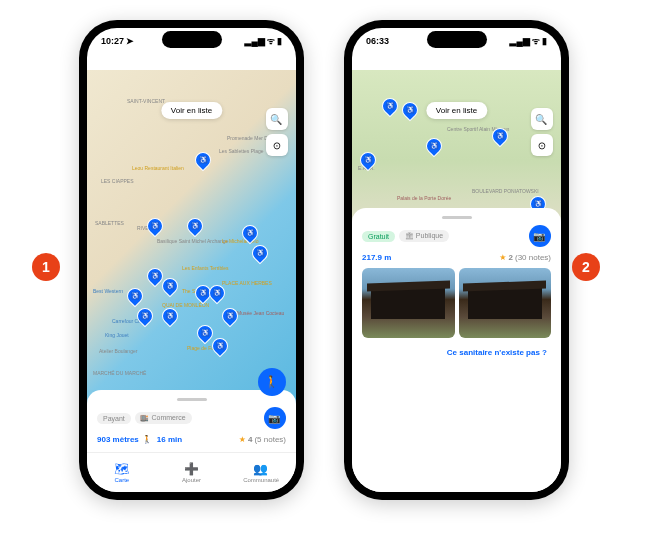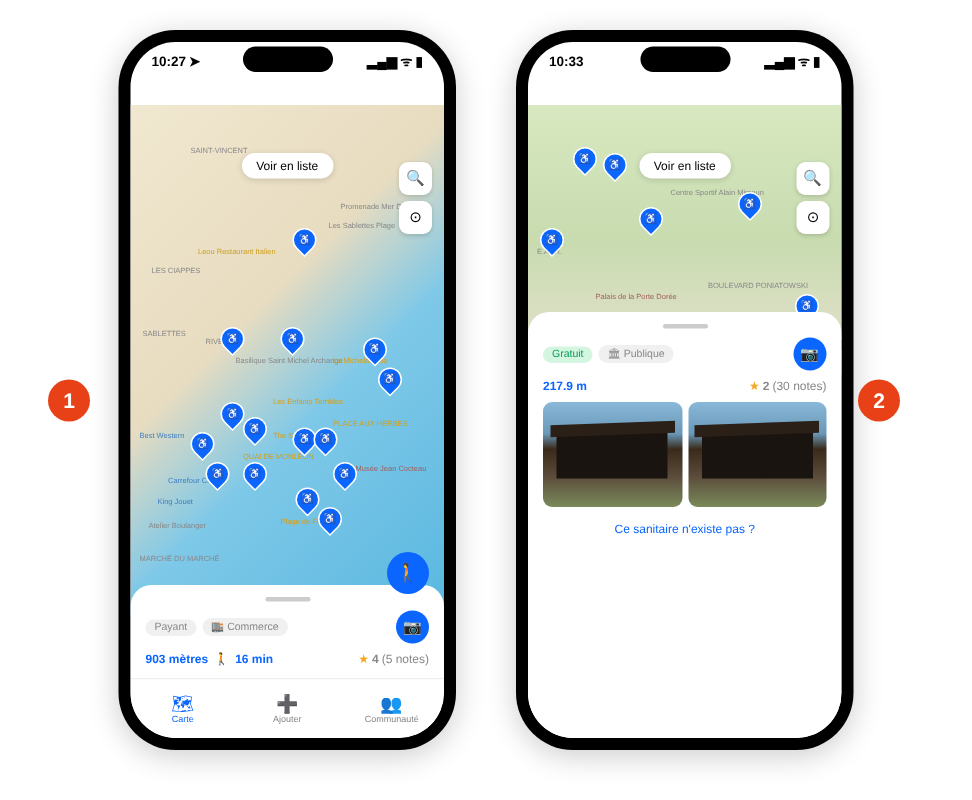--- a/index.html
+++ b/index.html
@@ -32,21 +32,21 @@
   .meta-left { display: flex; align-items: center; gap: 4px; color: #0a66ff; font-weight: 600; }
   .meta-right { display: flex; align-items: center; gap: 2px; color: #888; }
   .star { color: #f5a623; }
   .photos { display: flex; gap: 4px; margin: 6px 0; }
   .photo { flex: 1; height: 70px; border-radius: 6px; background: linear-gradient(180deg, #8ab8d8 0%, #6a98b8 30%, #3a2a1a 45%, #5a4a3a 70%, #7a8a5a 100%); position: relative; overflow: hidden; }
   .photo::before { content:''; position:absolute; top:28%; left:10%; right:10%; height:45%; background:#1a1410; }
   .photo::after { content:''; position:absolute; top:20%; left:5%; right:5%; height:12%; background:#2a2018; transform: skewY(-2deg); }
   .info-row { display: flex; align-items: center; gap: 6px; font-size: 8px; color: #444; padding: 4px 0; }
   .info-dot { width: 10px; height: 10px; background: #0a66ff; border-radius: 50%; display:flex; align-items:center; justify-content:center; color:#fff; font-size:6px; }
   .btn-primary { background: #0a66ff; color: #fff; font-size: 9px; font-weight: 500; padding: 8px; border-radius: 8px; text-align: center; margin: 6px 0; }
-  .btn-link { color: #0a66ff; font-size: 8px; font-weight: 400; text-align: center; padding: 4px; }
+  .btn-link { color: #0a66ff; font-size: 8px; font-weight: 700; text-align: right; padding: 4px; }
   .tabbar { position: absolute; bottom: 0; left: 0; right: 0; height: 40px; background: #fff; border-top: 1px solid #eee; display: flex; border-radius: 0 0 30px 30px; }
   .tab { flex: 1; display: flex; flex-direction: column; align-items: center; justify-content: center; gap: 1px; font-size: 6px; color: #888; }
   .tab.active { color: #0a66ff; }
   .tab-icon { font-size: 12px; }
   .badge { position: absolute; width: 28px; height: 28px; background: #e84118; border-radius: 50%; color: #fff; display: flex; align-items: center; justify-content: center; font-size: 14px; font-weight: 600; z-index: 200; }
   .attrib { position:absolute; bottom:2px; font-size:5px; color:#666; }
 </style>
 </head>
 <body>
 
@@ -158,21 +158,21 @@
         </div>
       </div>
     </div>
   </div>
 
   <div class="phone">
     <div class="screen">
       <div class="notch"></div>
       <div class="status-bar">
         <div class="status-left">
-          <span>10:33</span>
+          <span>06:33</span>
         </div>
         <div class="status-right">
           <span>▂▄▆</span>
           <span>ᯤ</span>
           <span>▮</span>
         </div>
       </div>
 
       <div class="map-area map2">
         <div class="list-pill">Voir en liste</div>

